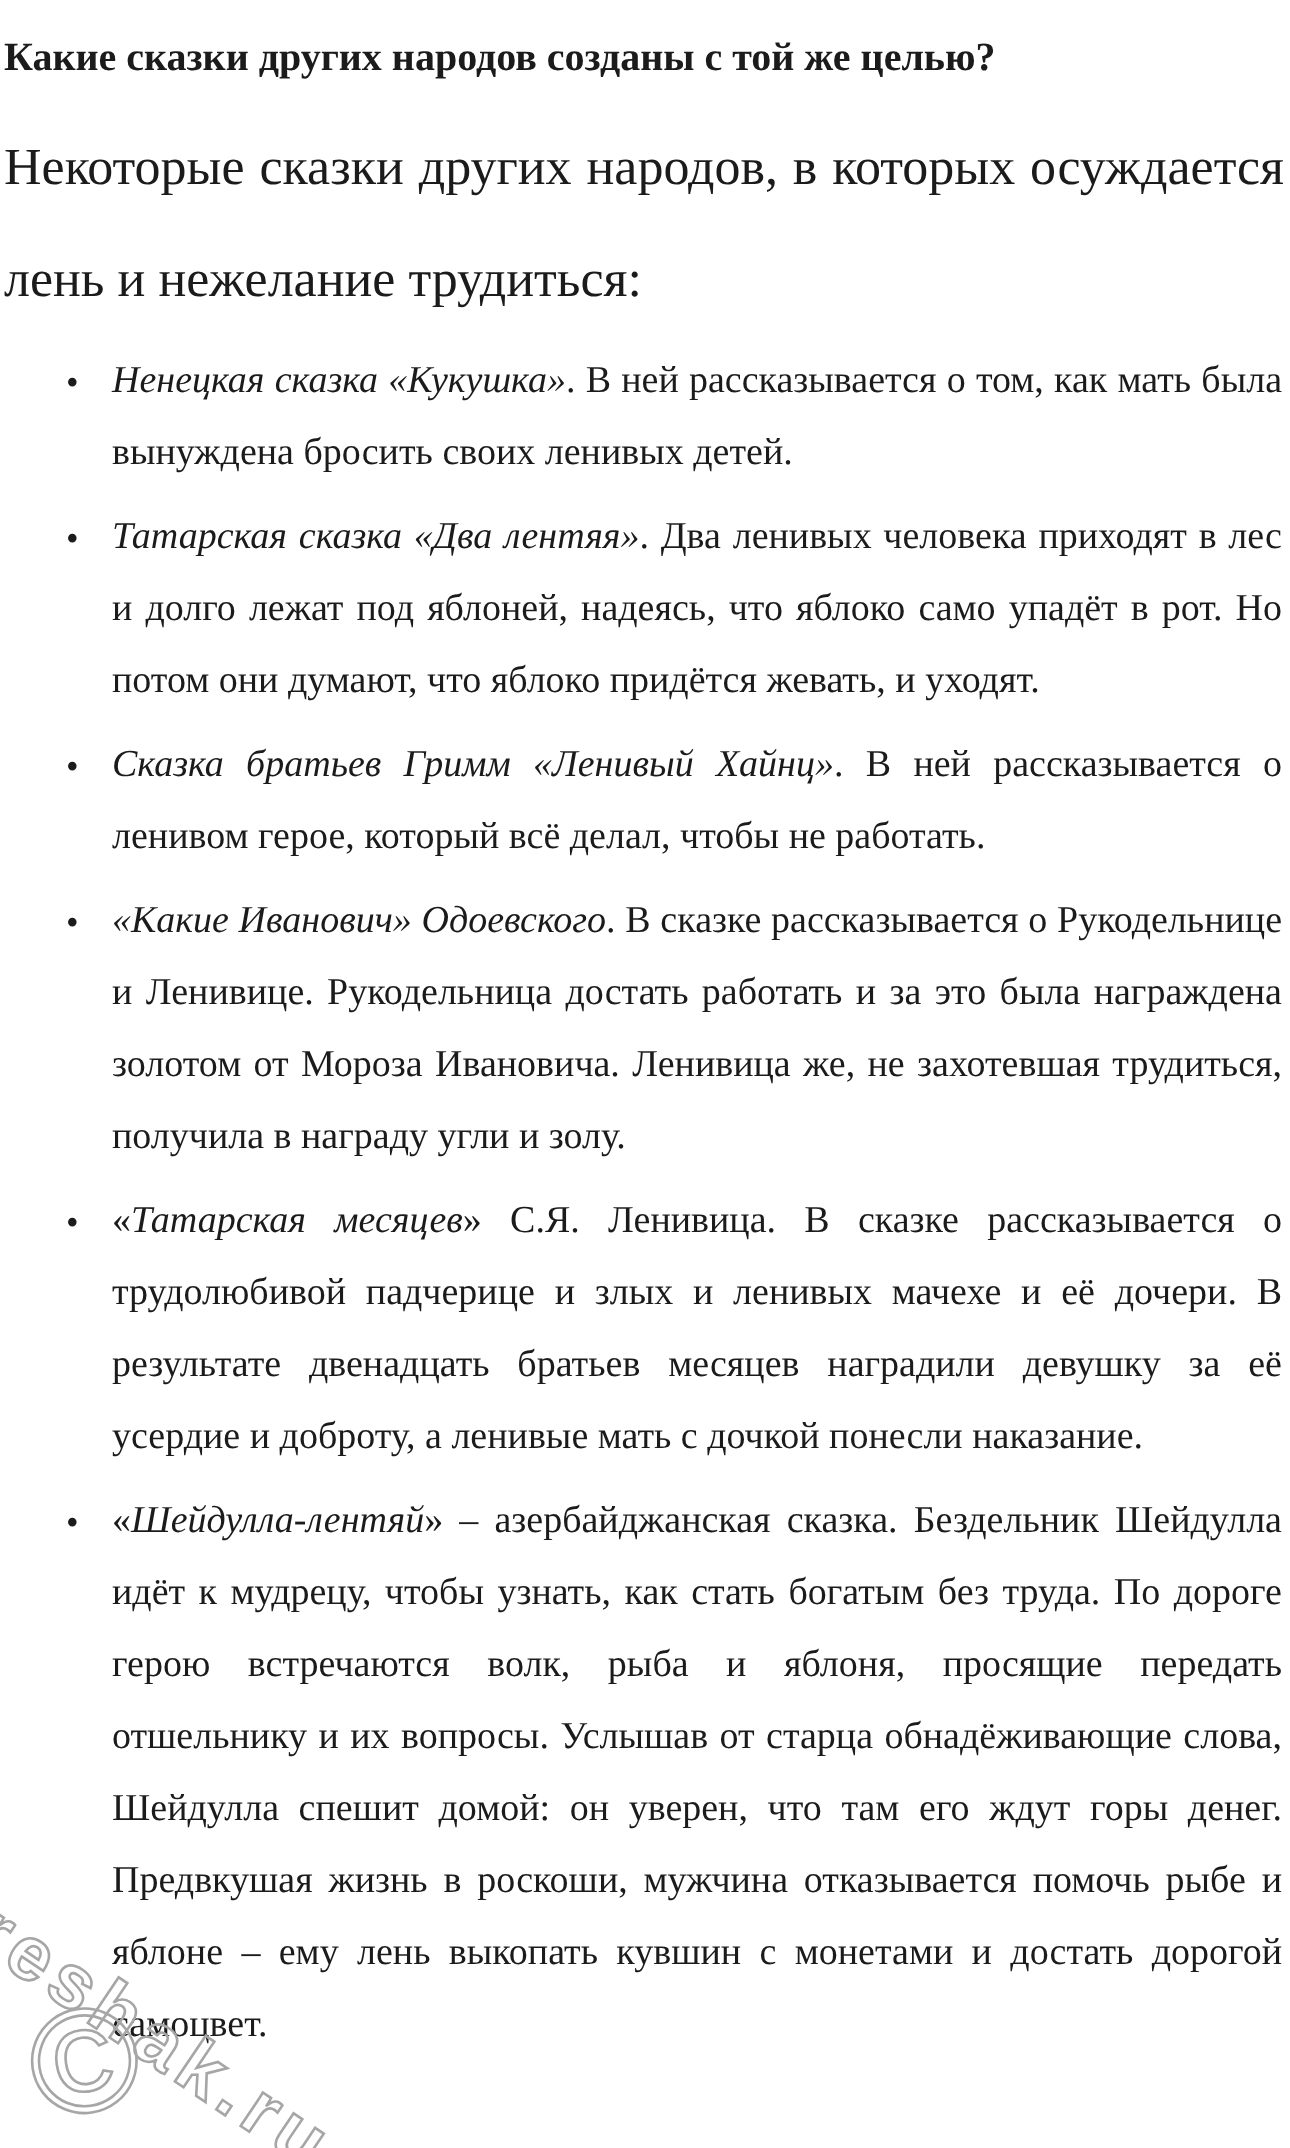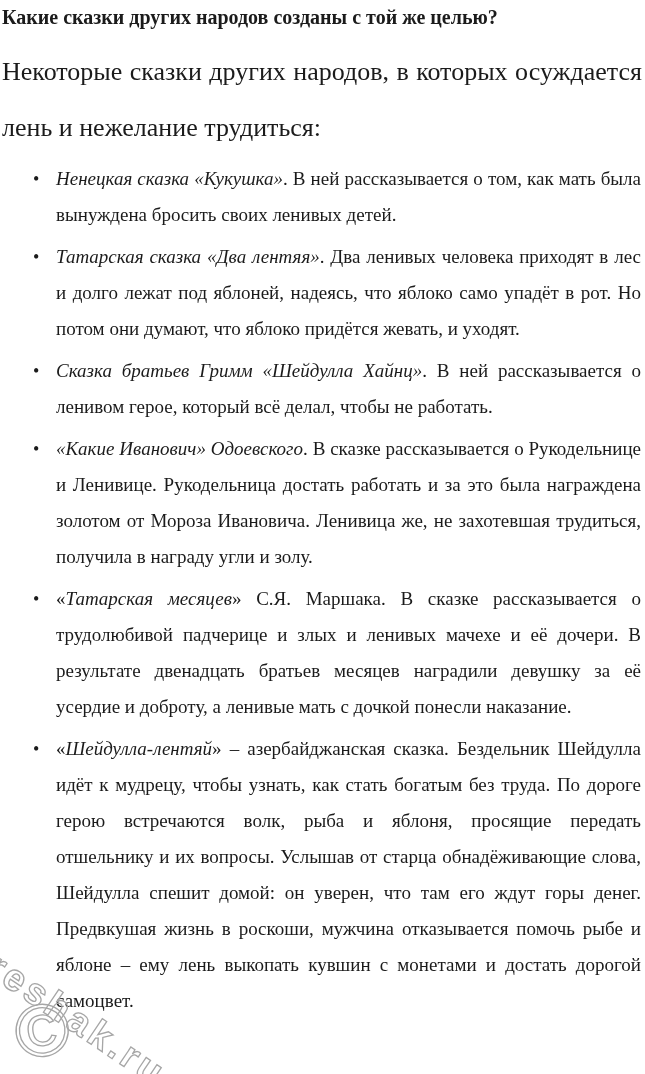--- a/index.html
+++ b/index.html
@@ -10,20 +10,21 @@
     background: #ffffff;
     color: #1b1b1b;
     font-family: "Liberation Serif", "DejaVu Serif", serif;
     overflow: hidden;
     position: relative;
   }
   .page {
     padding: 3px 3px 0 2px;
     position: relative;
     z-index: 1;
+    margin-top: 12px;
   }
   .doc-title {
     font-size: 20px;
     line-height: 29px;
     font-weight: bold;
     margin: 0 0 12px 0;
   }
   .intro {
     font-size: 26px;
     line-height: 56px;
@@ -95,23 +96,23 @@
 
 <div class="page">
 
   <h1 class="doc-title">Какие сказки других народов созданы с той же целью?</h1>
 
   <p class="intro">Некоторые сказки других народов, в которых осуждается лень и нежелание трудиться:</p>
 
   <ul class="tales">
     <li><span></span><span class="em">Ненецкая сказка «Кукушка»</span><span>. В ней рассказывается о том, как мать была вынуждена бросить своих ленивых детей.</span></li>
     <li><span></span><span class="em">Татарская сказка «Два лентяя»</span><span>. Два ленивых человека приходят в лес и долго лежат под яблоней, надеясь, что яблоко само упадёт в рот. Но потом они думают, что яблоко придётся жевать, и уходят.</span></li>
-    <li><span></span><span class="em">Сказка братьев Гримм «Шейдулла Хайнц»</span><span>. В ней рассказывается о ленивом герое, который всё делал, чтобы не работать.</span></li>
+    <li><span></span><span class="em">Сказка братьев Гримм «Ленивый Хайнц»</span><span>. В ней рассказывается о ленивом герое, который всё делал, чтобы не работать.</span></li>
     <li><span></span><span class="em">«Какие Иванович» Одоевского</span><span>. В сказке рассказывается о Рукодельнице и Ленивице. Рукодельница достать работать и за это была награждена золотом от Мороза Ивановича. Ленивица же, не захотевшая трудиться, получила в награду угли и золу.</span></li>
-    <li><span>«</span><span class="em">Татарская месяцев</span><span>» С.Я. Маршака. В сказке рассказывается о трудолюбивой падчерице и злых и ленивых мачехе и её дочери. В результате двенадцать братьев месяцев наградили девушку за её усердие и доброту, а ленивые мать с дочкой понесли наказание.</span></li>
+    <li><span>«</span><span class="em">Татарская месяцев</span><span>» С.Я. Ленивица. В сказке рассказывается о трудолюбивой падчерице и злых и ленивых мачехе и её дочери. В результате двенадцать братьев месяцев наградили девушку за её усердие и доброту, а ленивые мать с дочкой понесли наказание.</span></li>
     <li><span>«</span><span class="em">Шейдулла-лентяй</span><span>» – азербайджанская сказка. Бездельник Шейдулла идёт к мудрецу, чтобы узнать, как стать богатым без труда. По дороге герою встречаются волк, рыба и яблоня, просящие передать отшельнику и их вопросы. Услышав от старца обнадёживающие слова, Шейдулла спешит домой: он уверен, что там его ждут горы денег. Предвкушая жизнь в роскоши, мужчина отказывается помочь рыбе и яблоне – ему лень выкопать кувшин с монетами и достать дорогой самоцвет.</span></li>
   </ul>
 
 </div>
 
 <div class="watermark">
   <span class="wm-text">reshak.ru</span>
   <span class="wm-copy">©</span>
 </div>
 

